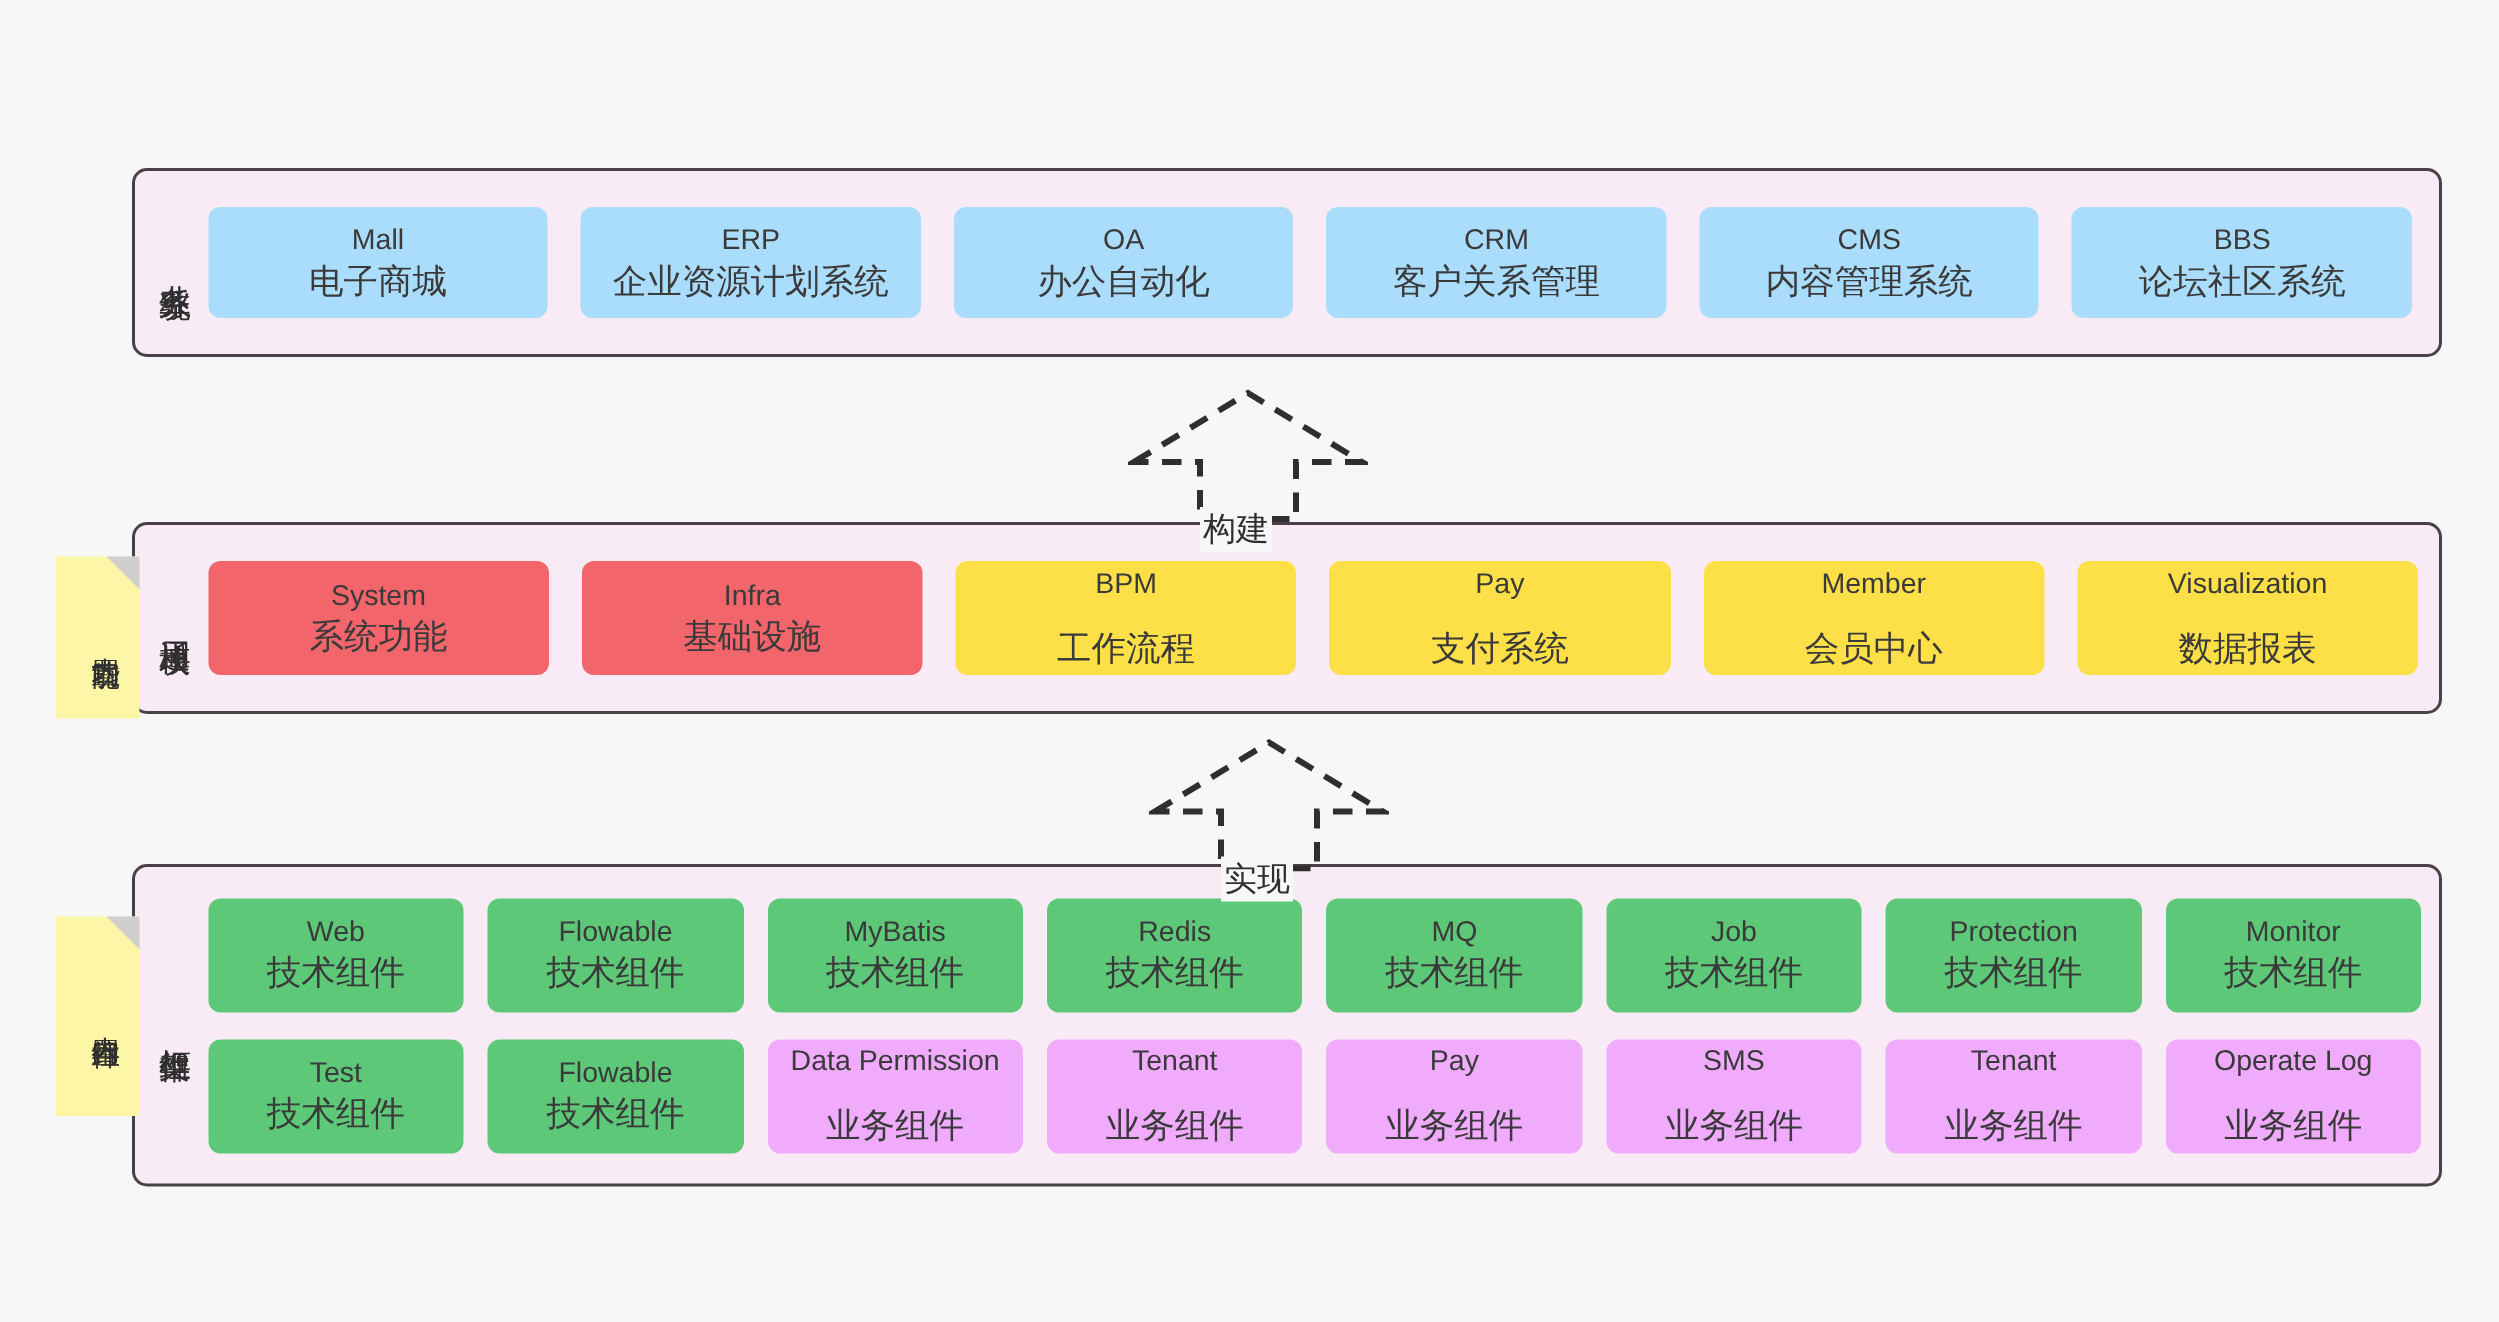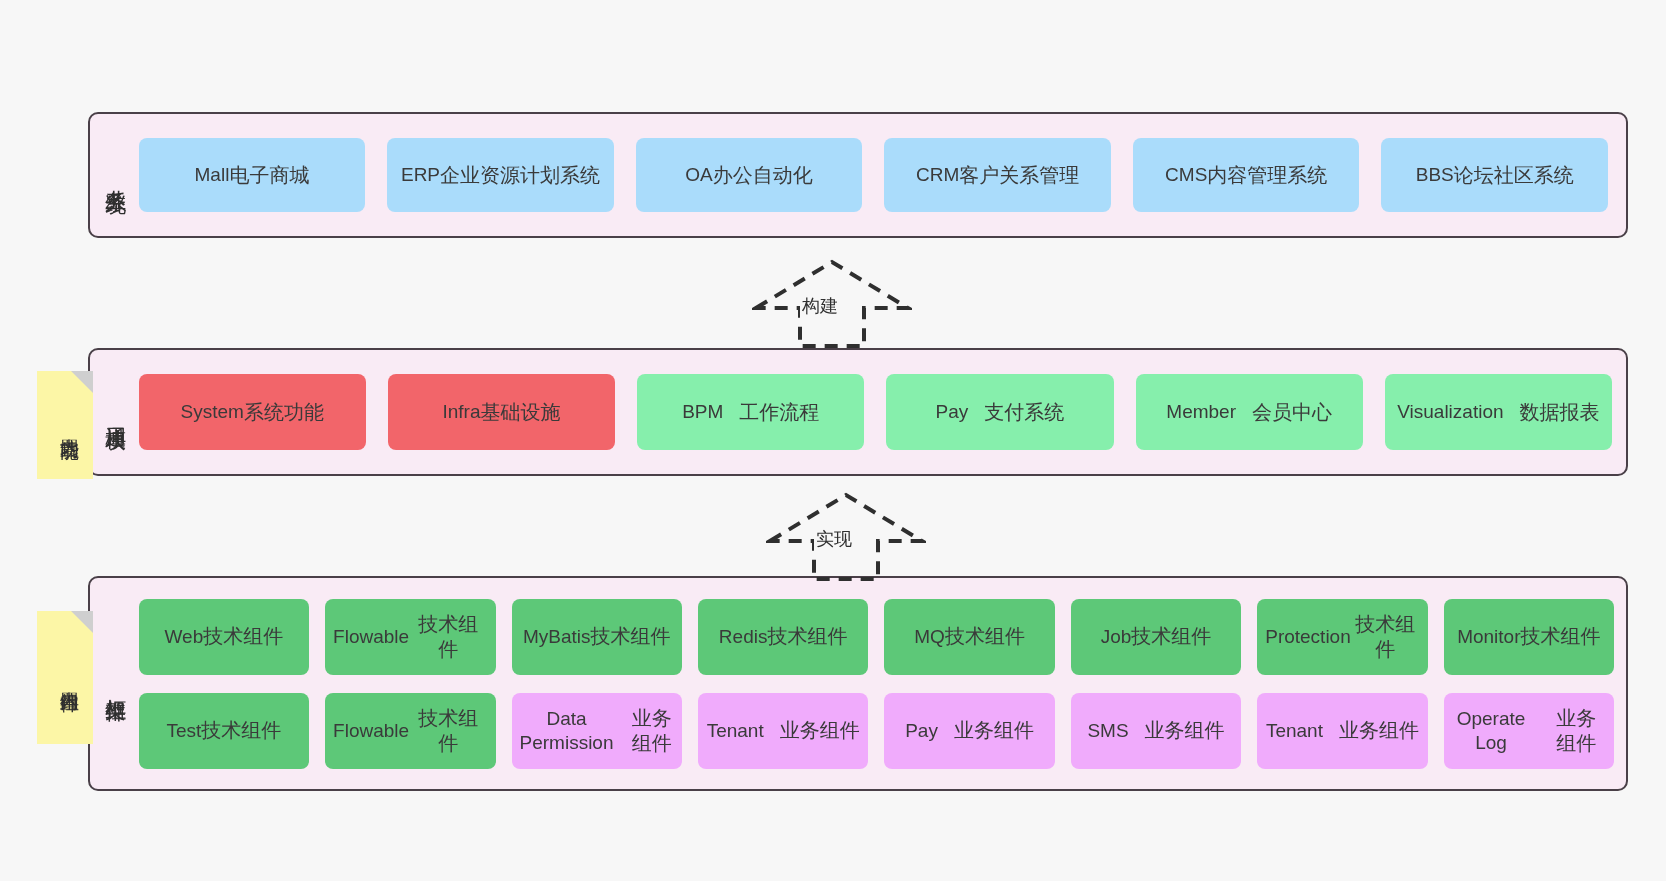--- a/index.html
+++ b/index.html
@@ -49,47 +49,48 @@
     padding: 0 14px 0 4px;
   }
   .card-row {
     display: flex;
     gap: 22px;
   }
   .card {
     flex: 1 1 0;
     border-radius: 8px;
     display: flex;
+    flex-direction: column;
     align-items: center;
     justify-content: center;
     text-align: center;
     box-sizing: border-box;
     padding: 6px 8px;
     line-height: 1.25;
   }
   .card .en  { font-size: 19px; }
-  .card .cn  { font-size: 20px; }
+  .card .cn  { font-size: 23px; }
 
   
   #layer-business   { left: 88px;  top: 112px; width: 1540px; height: 126px; }
   #layer-modules    { left: 88px;  top: 348px; width: 1540px; height: 128px; }
   #layer-framework  { left: 88px;  top: 576px; width: 1540px; height: 215px; }
 
   #layer-business  .card { height: 74px; }
   #layer-modules   .card { height: 76px; }
   #layer-framework .card { height: 76px; }
 
   #layer-business  .cards { padding-right: 18px; }
   #layer-framework .cards { gap: 18px; padding-right: 12px; }
   #layer-framework .card-row { gap: 16px; }
 
   
   .c-blue       { background: #aadcfb; }
   .c-red        { background: #f2656a; }
-  .c-pink       { background: #86efac; gap: 16px; }
+  .c-pink       { background: #fde047; gap: 16px; }
   .c-green      { background: #5dc878; }
   .c-lightgreen { background: #f0abfc; gap: 16px; }
 
   
   .sticky {
     position: absolute;
     background: #fcf6a6;
     box-sizing: border-box;
     display: flex;
     align-items: center;
@@ -117,26 +118,27 @@
   #sticky-modules   { left: 37px; top: 371px; width: 56px; height: 108px; }
   #sticky-framework { left: 37px; top: 611px; width: 56px; height: 133px; }
 
   
   .arrow-group {
     position: absolute;
     z-index: 2;
   }
   .arrow-label {
     position: absolute;
-    font-size: 18px;
+    font-size: 22px;
     color: #2f2f2f;
     background: #f7f7f7;
     padding: 0 2px;
     white-space: nowrap;
     z-index: 4;
+    margin-top: 44px;
   }
   #arrow-build { left: 752px; top: 256px; width: 160px; height: 92px; }
   #arrow-build .arrow-label { left: 48px; top: 38px; }
   #arrow-impl  { left: 766px; top: 489px; width: 160px; height: 92px; }
   #arrow-impl  .arrow-label { left: 48px; top: 38px; }
 </style>
 </head>
 <body>
 
 <div class="layer" id="layer-business">

